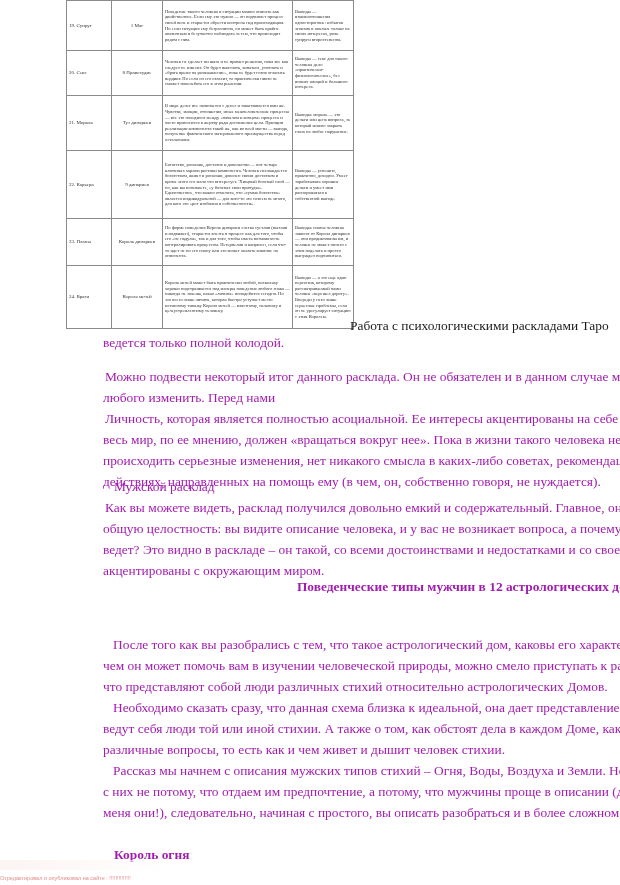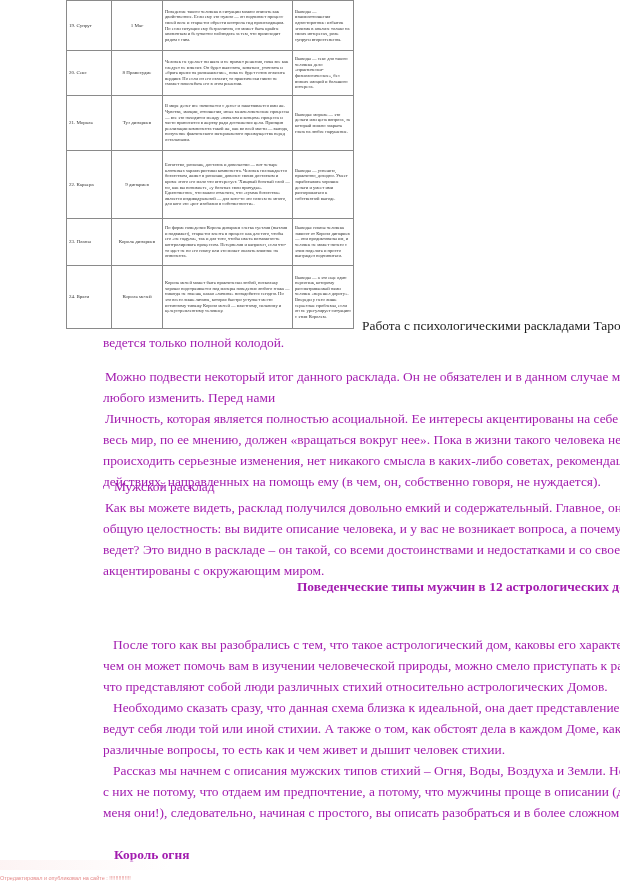--- a/index.html
+++ b/index.html
@@ -11,21 +11,21 @@
   table.tarot {
     border-collapse: collapse; width: 283px; table-layout: fixed;
     font-family: "Liberation Serif", serif; font-size: 4.6px; line-height: 5.6px; color: #333;
   }
   table.tarot td { border: 1px solid #8a8a8a; padding: 0 2px; vertical-align: middle; overflow: hidden; }
   table.tarot td.c1 { width: 40px; font-size: 5px; }
   table.tarot td.c2 { width: 46px; text-align: center; font-size: 5px; }
   table.tarot td.c3 { width: 125px; }
   table.tarot td.c4 { width: 56px; }
   .txt { position: absolute; left: 64px; width: 545px; font-size: 13.4px; line-height: 21px; color: #a21caf; margin-left: 39px; }
-  .caption-right { position: absolute; left: 362px; top: 318px; font-size: 13.4px; white-space: nowrap; }
+  .caption-right { position: absolute; left: 350px; top: 318px; font-size: 13.4px; white-space: nowrap; }
   .line { display: block; white-space: nowrap; }
   .indent { padding-left: 11px; }
   .head { font-weight: bold; }
   .footer { position: absolute; left: 0; top: 875px; font-family: "Liberation Sans", sans-serif; font-size: 5.5px; color: #e58a8a; white-space: nowrap; }
   .footer-faint { position: absolute; left: 0; top: 860px; width: 170px; height: 10px; background: linear-gradient(90deg, #fbecec, #fff); opacity: 0.6; }
 </style>
 </head>
 <body>
 
 <div class="tbl-wrap">

